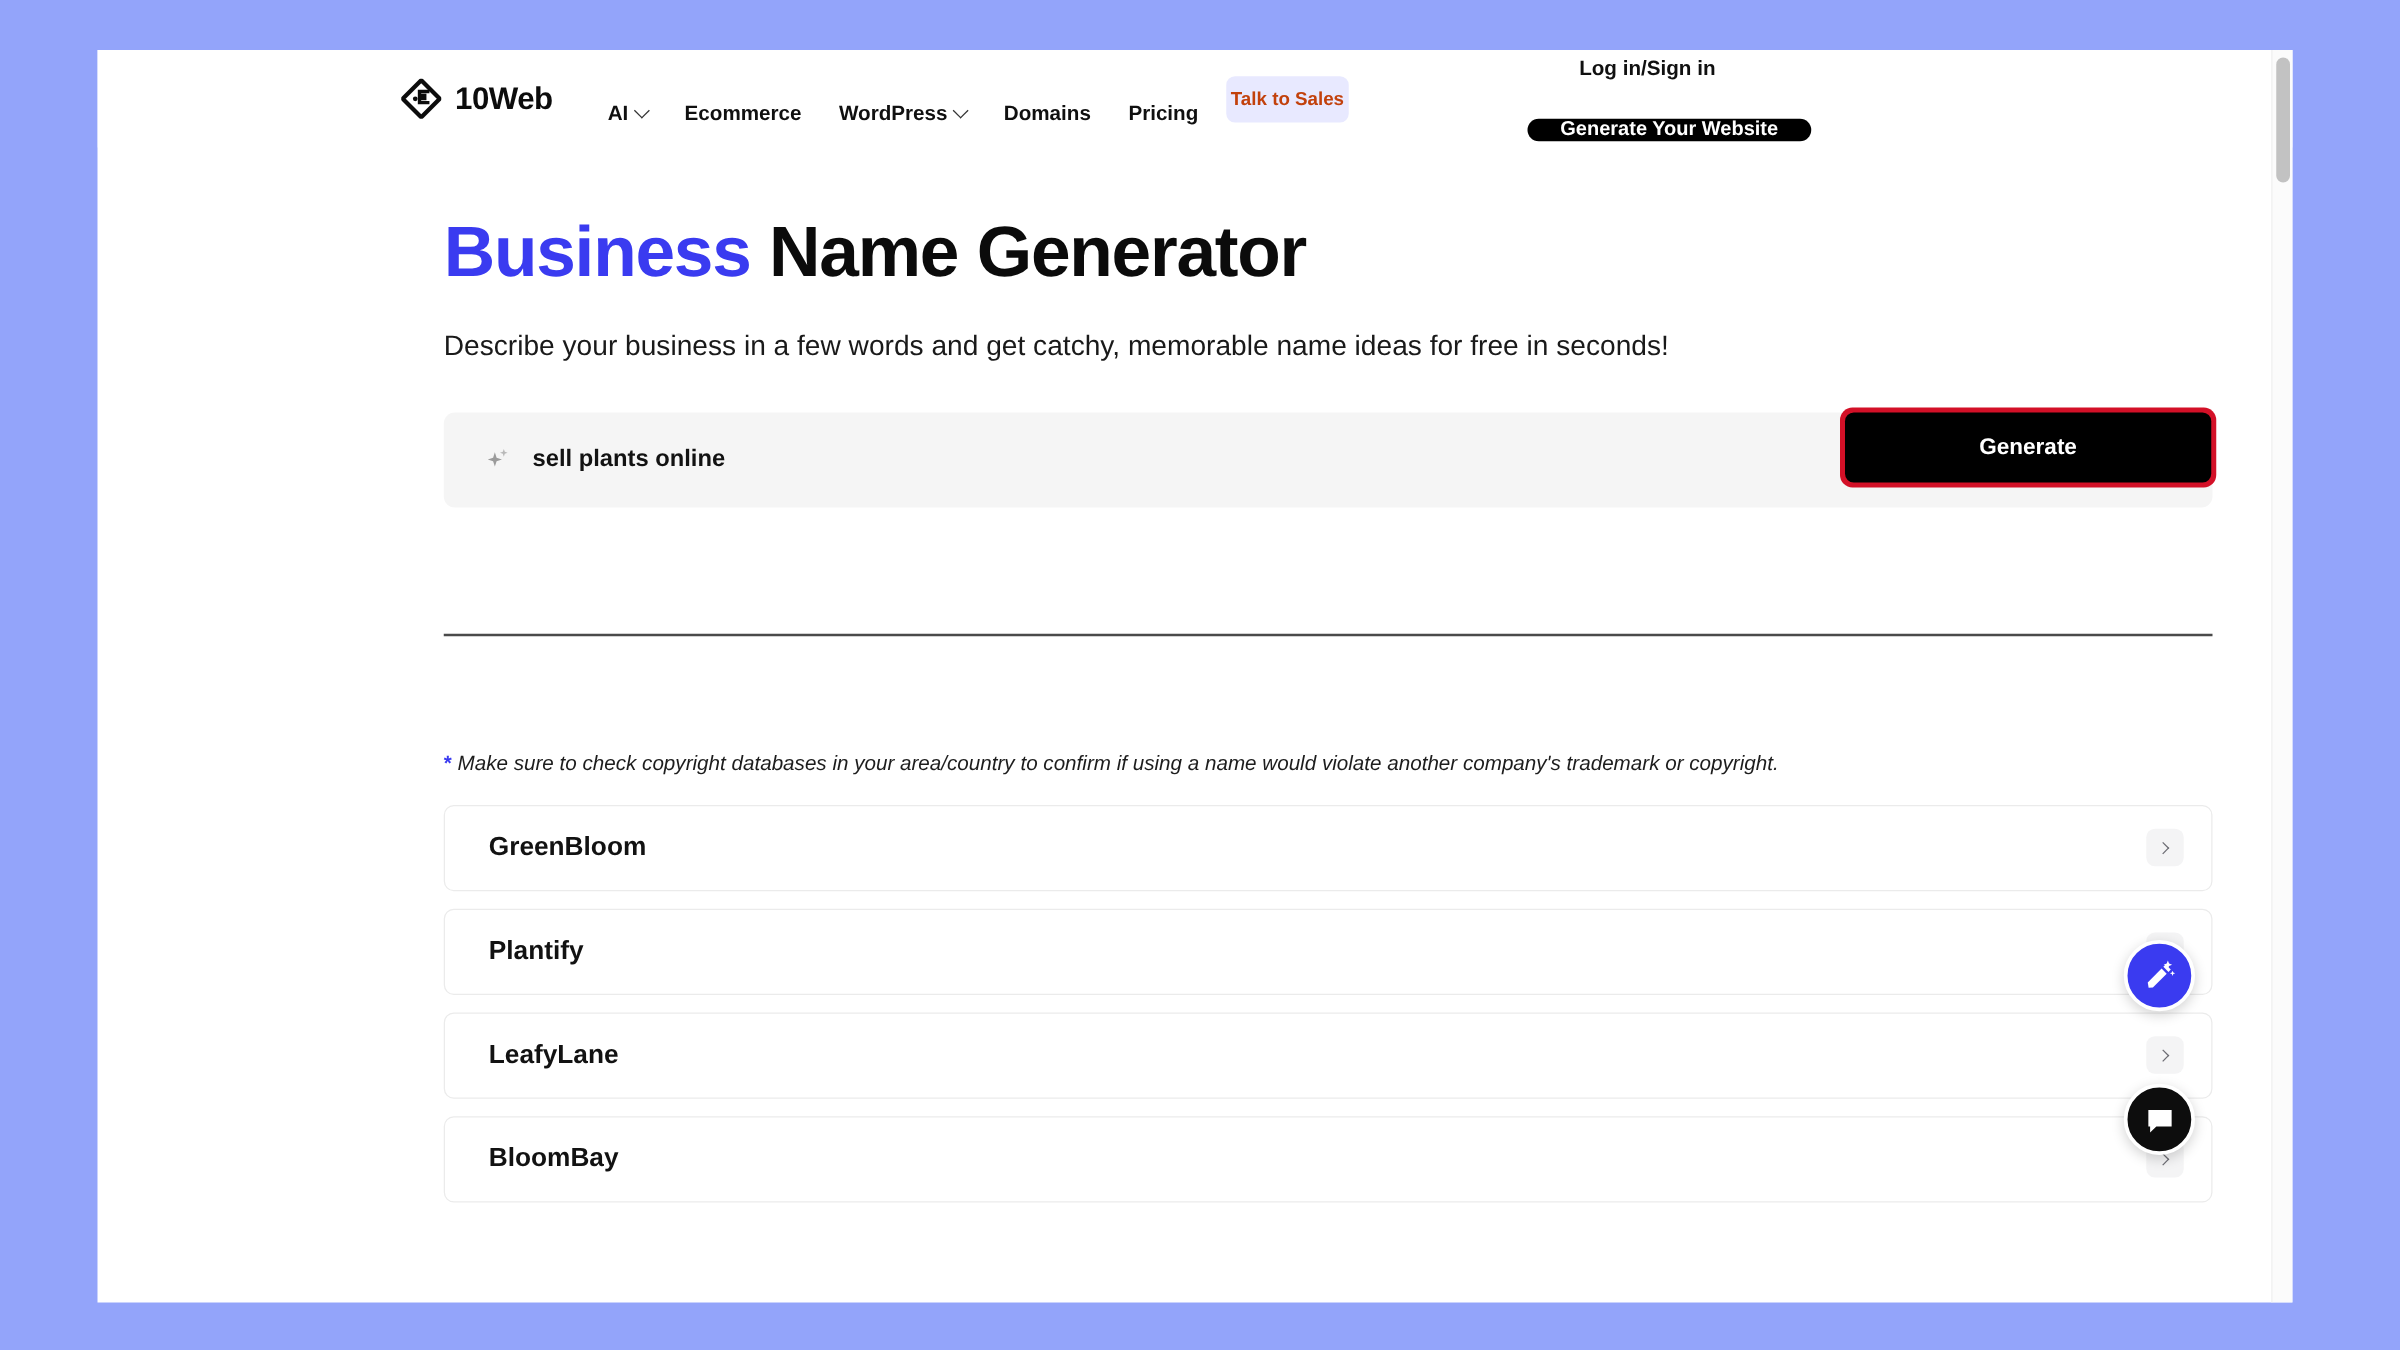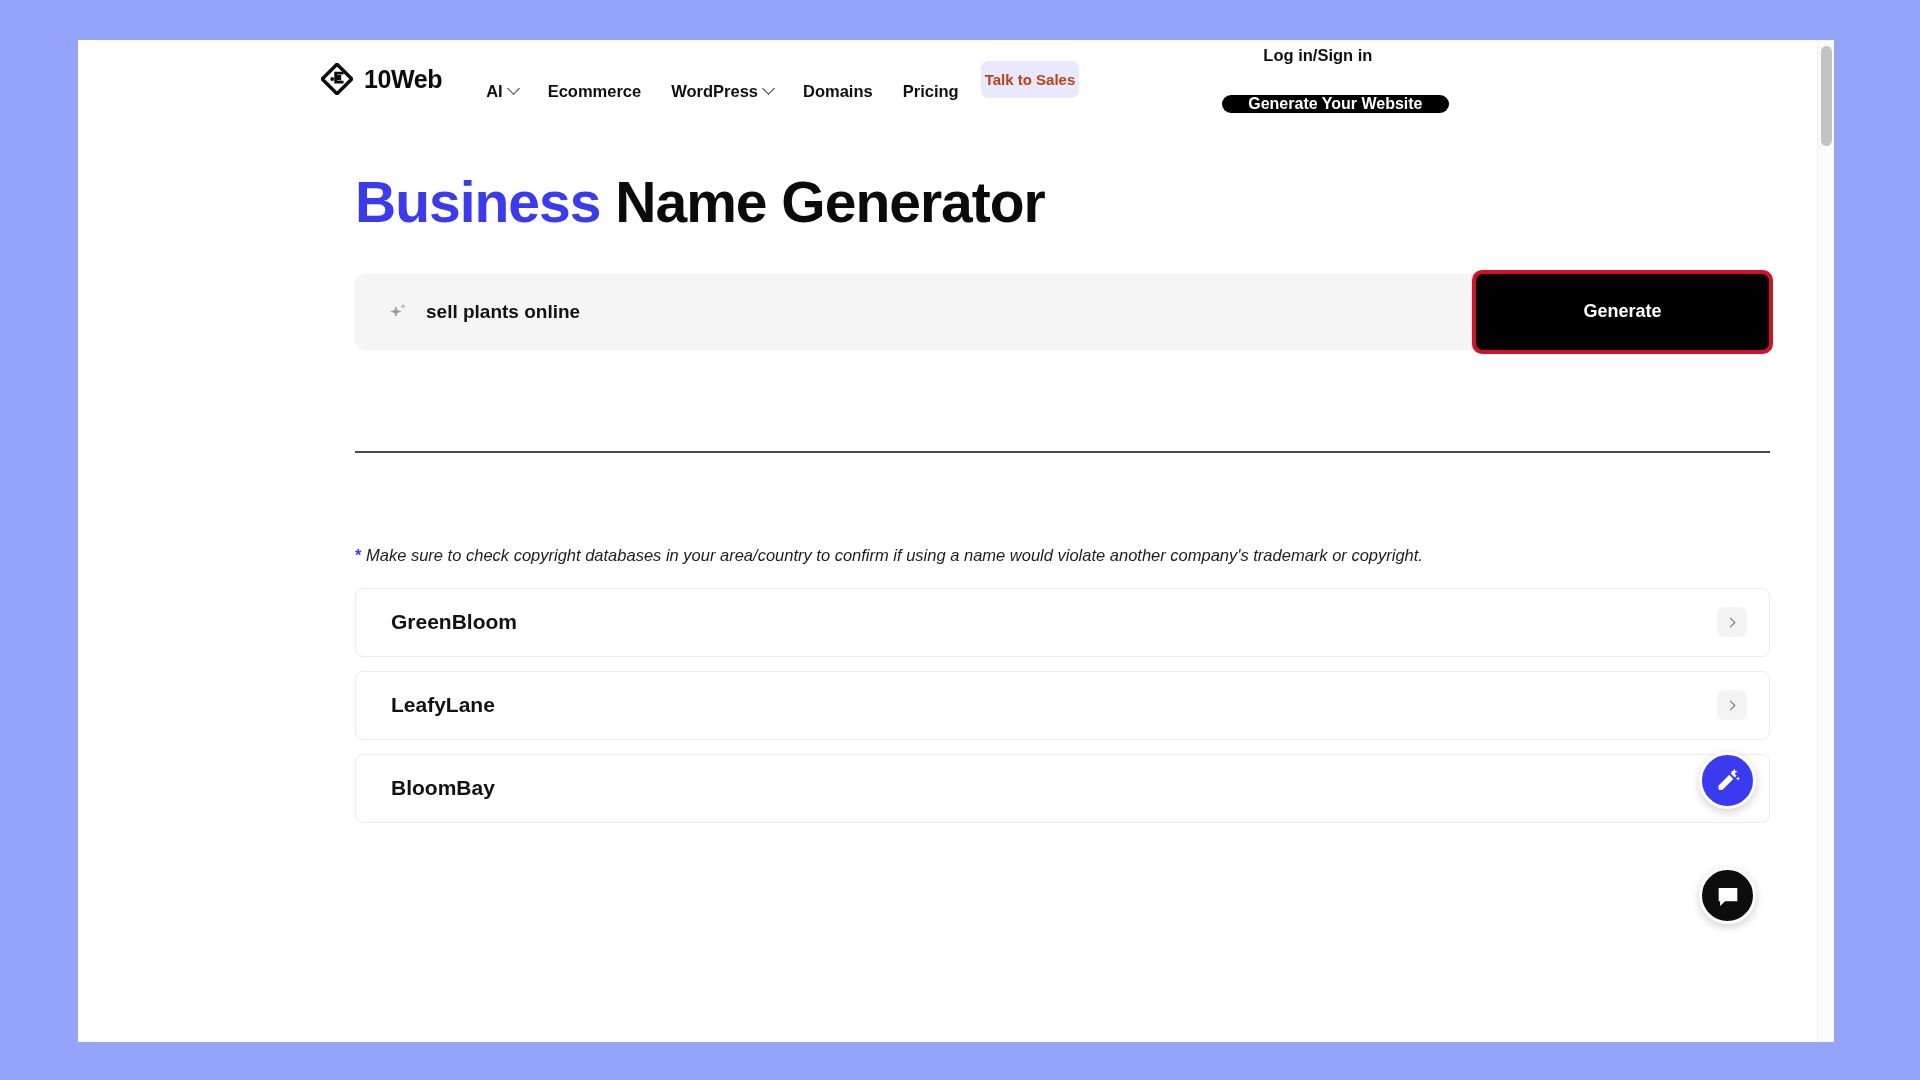--- a/index.html
+++ b/index.html
@@ -186,21 +186,21 @@
     position: absolute;
     right: -3px;
     top: -4px;
     padding: 4px;
     background: #d31027;
     border-radius: 10px;
   }
   .btn-generate {
     display: block;
     width: 293px;
-    height: 76px;
+    height: 56px;
     background: #000;
     color: #fff;
     border: none;
     border-radius: 7px;
     font-size: 18px;
     font-weight: 700;
     cursor: pointer;
     font-family: inherit;
   }
 
@@ -331,20 +331,21 @@
     </div>
   </header>
 
   <main class="content">
     <div class="content-inner">
 
       <h1 class="page-title">
         <span class="accent">Business</span><span> Name Generator</span>
       </h1>
 
+      <p class="page-subtitle">Describe your business in a few words and get catchy, memorable name ideas for free in seconds!</p>
 
       <div class="prompt-bar">
         <div class="prompt-left">
           <svg class="sparkle-icon" viewBox="0 0 24 24">
             <path d="M9 5.5 10.6 10.4 15.5 12 10.6 13.6 9 18.5 7.4 13.6 2.5 12 7.4 10.4Z" fill="#9b9b9b"></path>
             <path d="M17.2 2.5 18.1 5.1 20.7 6 18.1 6.9 17.2 9.5 16.3 6.9 13.7 6 16.3 5.1Z" fill="#b9b9b9"></path>
           </svg>
           <span class="prompt-text" title="Describe your business">sell plants online</span>
         </div>
 
@@ -361,20 +362,26 @@
 
       <div class="result-list">
 
         <div class="result-row">
           <span class="result-name">GreenBloom</span>
           <span class="row-chevron">
               <i class="chev-right"></i>
             </span>
         </div>
 
+        <div class="result-row">
+          <span class="result-name">Plantify</span>
+          <span class="row-chevron">
+              <i class="chev-right"></i>
+            </span>
+        </div>
 
         <div class="result-row">
           <span class="result-name">LeafyLane</span>
           <span class="row-chevron">
               <i class="chev-right"></i>
             </span>
         </div>
 
         <div class="result-row">
           <span class="result-name">BloomBay</span>

